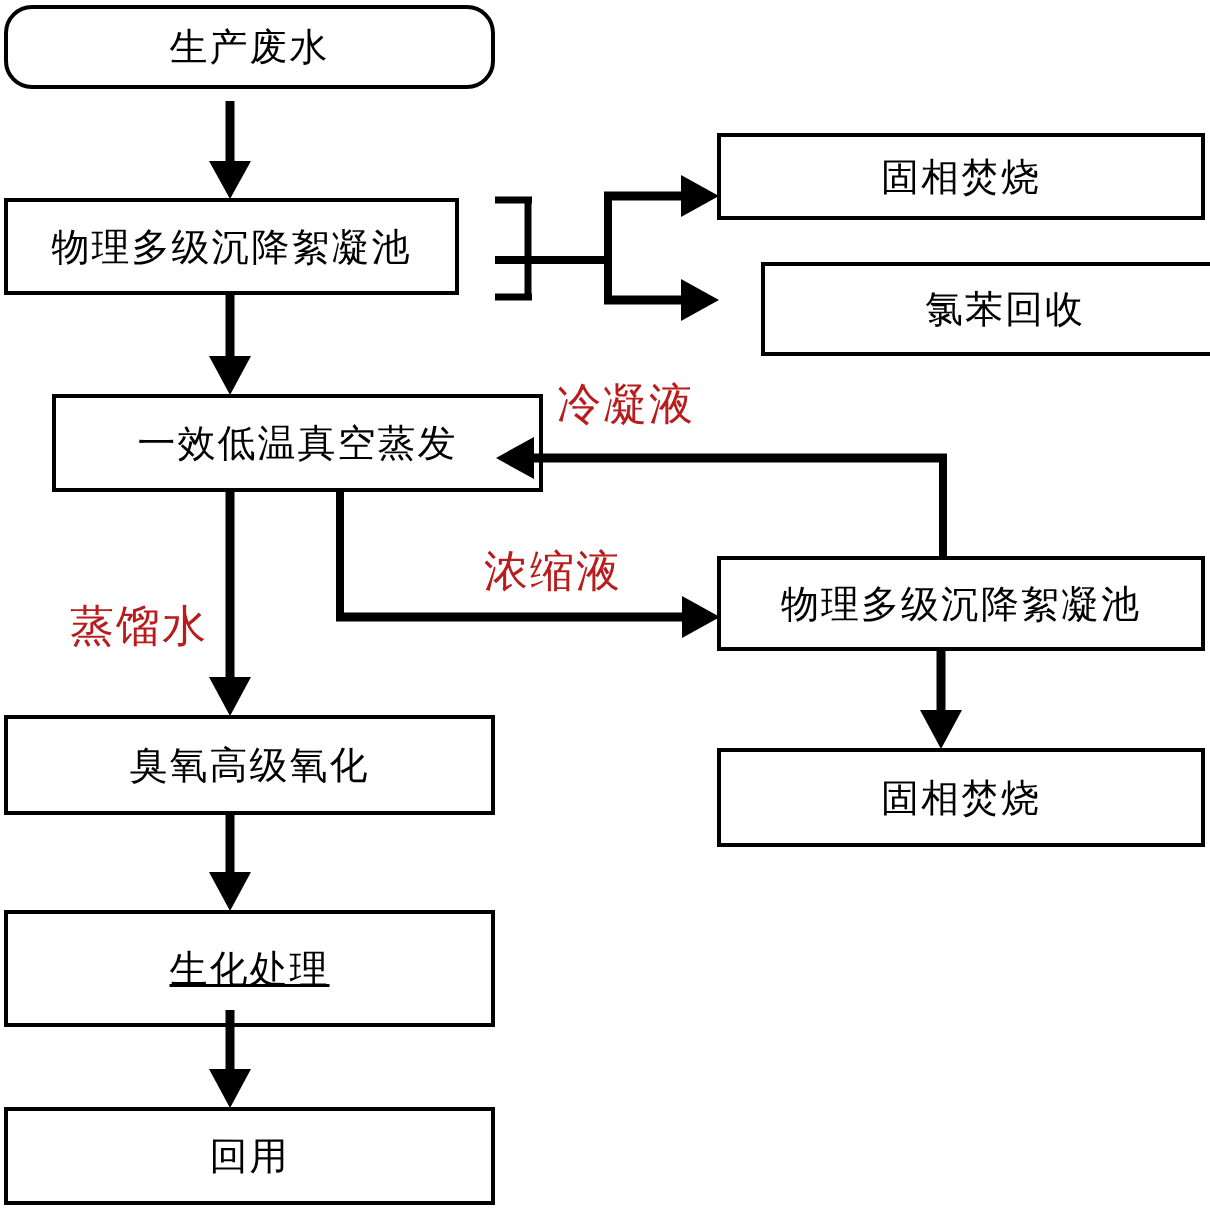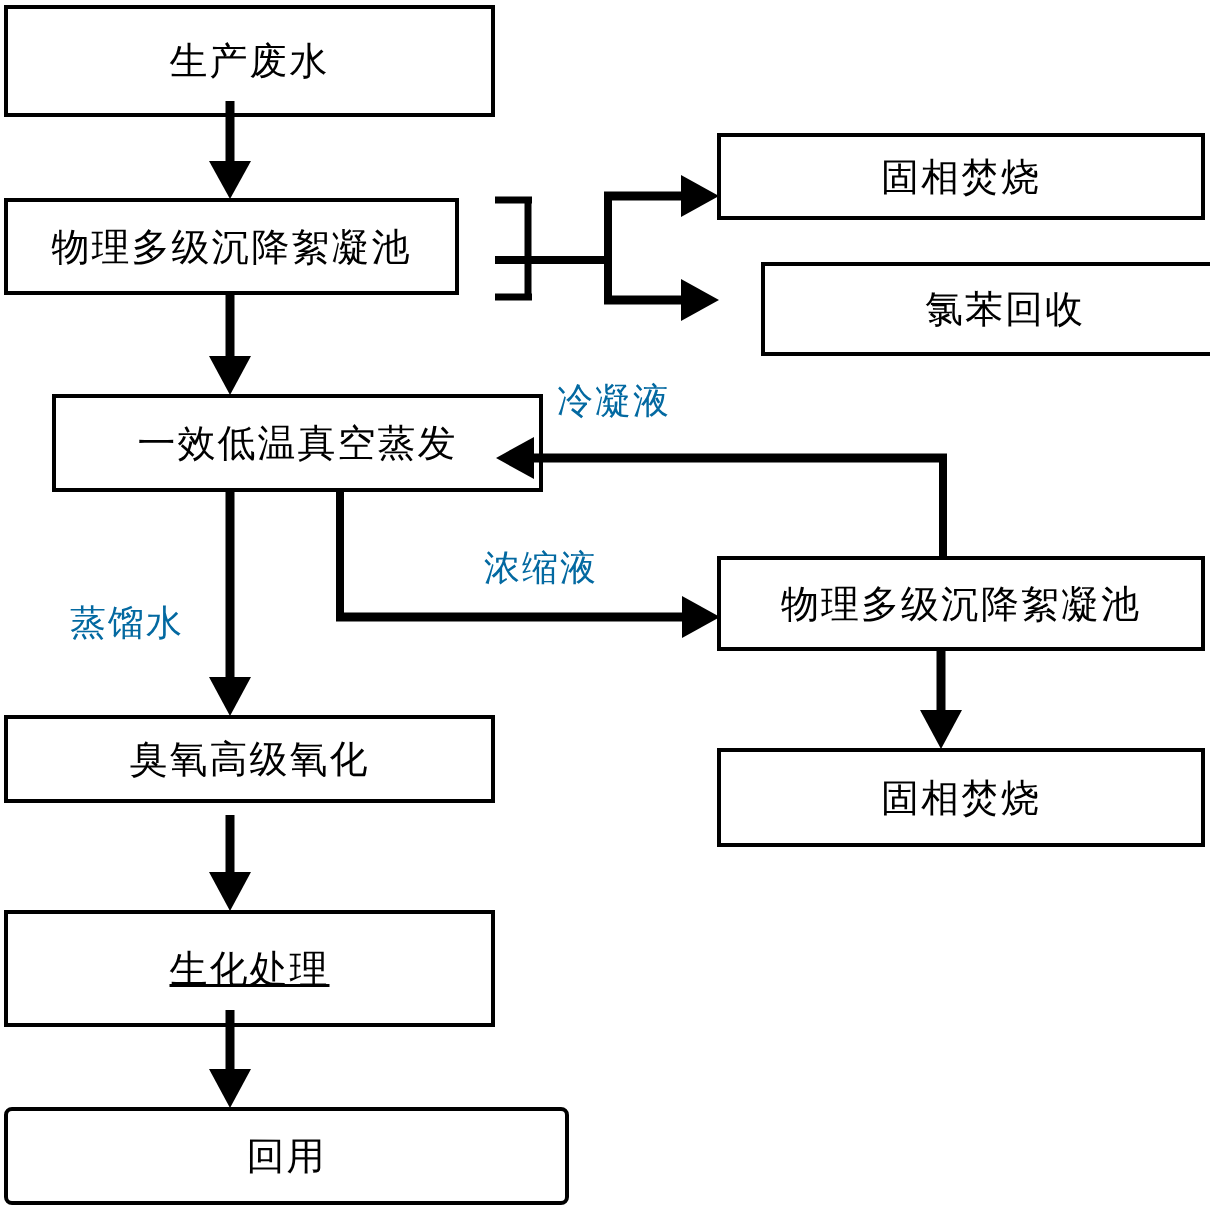--- a/index.html
+++ b/index.html
@@ -26,22 +26,22 @@
     color: #000000;
     line-height: 1;
     white-space: nowrap;
   }
   .node-label {
     font-size: 38px;
     letter-spacing: 2px;
   }
   .edge-label {
     position: absolute;
-    color: #0369a1;
-    font-size: 36px;
+    color: #b91c1c;
+    font-size: 44px;
     letter-spacing: 2px;
     white-space: nowrap;
     line-height: 1;
   }
   .conn {
     position: absolute;
     overflow: visible;
     pointer-events: none;
   }
   .conn line, .conn polyline {
@@ -51,21 +51,21 @@
   .conn polygon {
     fill: #000000;
     stroke: none;
   }
 </style>
 </head>
 <body>
 
 <div id="canvas">
 
-  <div class="node" style="left:4px; top:5px; width:491px; height:112px;">
+  <div class="node" style="left:4px; top:5px; width:491px; height:84px;border-radius:28px;">
     <span class="node-label">生产废水</span>
   </div>
 
   <div class="node" style="left:4px; top:198px; width:455px; height:97px;">
     <span class="node-label">物理多级沉降絮凝池</span>
   </div>
 
   <div class="node" style="left:717px; top:133px; width:488px; height:87px;">
     <span class="node-label">固相焚烧</span>
   </div>
@@ -79,29 +79,29 @@
   </div>
 
   <div class="node" style="left:717px; top:556px; width:488px; height:95px;">
     <span class="node-label">物理多级沉降絮凝池</span>
   </div>
 
   <div class="node" style="left:717px; top:748px; width:488px; height:99px;">
     <span class="node-label">固相焚烧</span>
   </div>
 
-  <div class="node" style="left:4px; top:715px; width:491px; height:88px;">
+  <div class="node" style="left:4px; top:715px; width:491px; height:100px;">
     <span class="node-label">臭氧高级氧化</span>
   </div>
 
   <div class="node" style="left:4px; top:910px; width:491px; height:117px;text-decoration:underline;">
     <span class="node-label">生化处理</span>
   </div>
 
-  <div class="node" style="left:4px; top:1107px; width:565px; height:98px;border-radius:8px;">
+  <div class="node" style="left:4px; top:1107px; width:491px; height:98px;">
     <span class="node-label">回用</span>
   </div>
 
   <div class="edge-label" style="left:557px; top:383px;">冷凝液</div>
   <div class="edge-label" style="left:484px; top:550px;">浓缩液</div>
   <div class="edge-label" style="left:70px; top:573px;margin-top:32px;">蒸馏水</div>
 
   <svg class="conn" style="left:0; top:0; width:1210px; height:1211px;" viewBox="0 0 1210 1211">
 
     <g>

